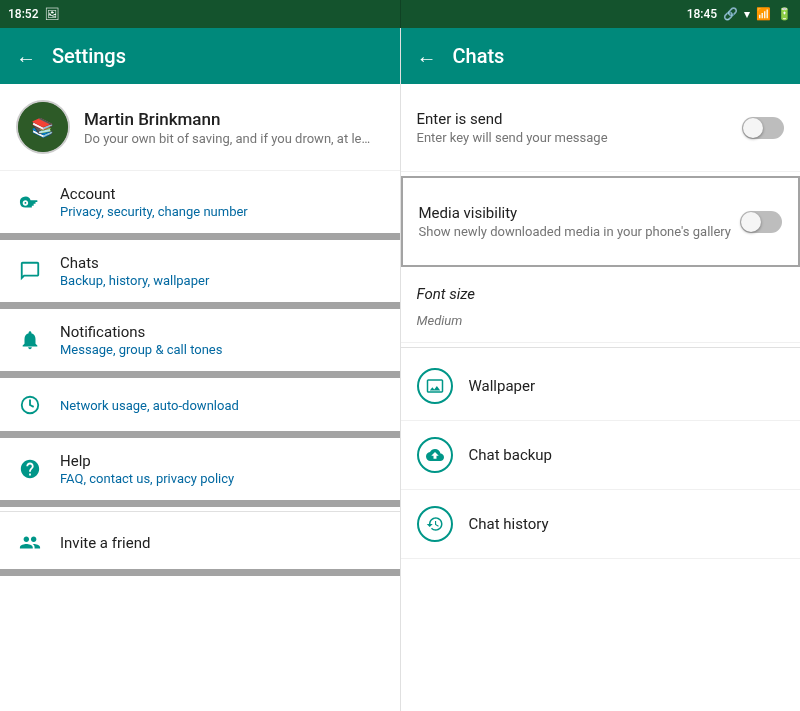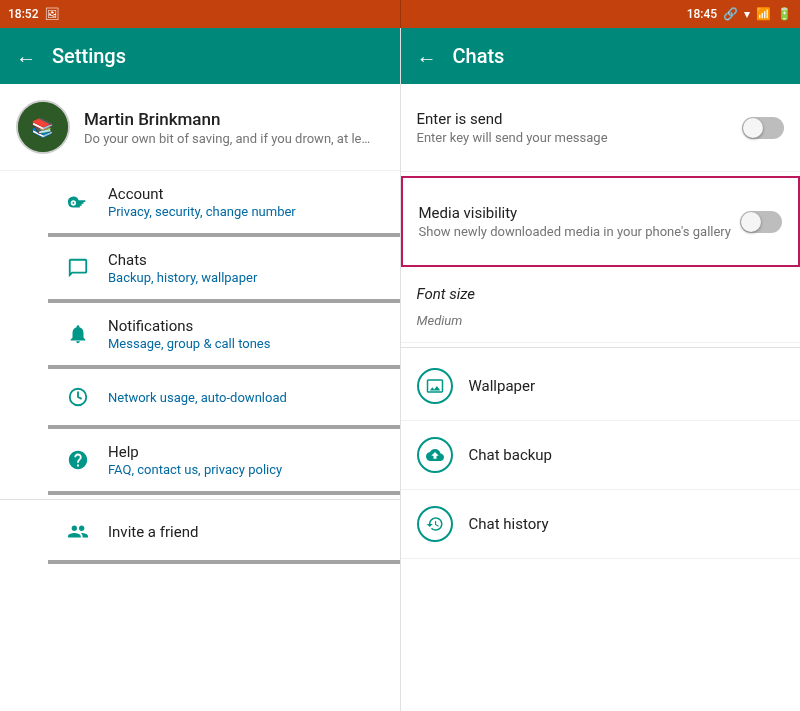--- a/index.html
+++ b/index.html
@@ -1,20 +1,20 @@
 <!DOCTYPE html>
 <html><head>
   <meta charset="utf-8">
   <style>
     * { margin: 0; padding: 0; box-sizing: border-box; }
     body { width: 800px; height: 711px; font-family: 'Roboto', Arial, sans-serif; display: flex; flex-direction: column; overflow: hidden; background: #fff; }
 
     
     .status-bar {
-      display: flex; height: 28px; background: #c2410c;
+      display: flex; height: 28px; background: #14532d;
       align-items: center; color: #fff; font-size: 12px; font-weight: 500;
     }
     .status-left { flex: 1; display: flex; align-items: center; padding-left: 8px; gap: 6px; }
     .status-right { flex: 1; display: flex; align-items: center; justify-content: flex-end; padding-right: 8px; gap: 6px; }
     .status-divider { width: 1px; height: 28px; background: rgba(0,0,0,0.2); }
 
     
     .panels { display: flex; flex: 1; overflow: hidden; }
     .panel { flex: 1; display: flex; flex-direction: column; }
     .panel-divider { width: 1px; background: #e0e0e0; }
@@ -39,23 +39,22 @@
       font-size: 22px; flex-shrink: 0; overflow: hidden;
       border: 2px solid #ccc;
     }
     .profile-text { margin-left: 14px; }
     .profile-name { font-size: 17px; font-weight: 500; color: #212121; }
     .profile-subtitle { font-size: 13px; color: #757575; margin-top: 2px; }
 
     .settings-list { flex: 1; overflow-y: auto; }
     .settings-item {
       display: flex; align-items: center; padding: 14px 16px;
-      cursor: pointer; border-bottom: 4px solid #a3a3a3;
+      cursor: pointer; border-bottom: 7px solid #a3a3a3;
       min-height: 60px;
-      margin-left: 48px;
     }
     .settings-item-icon {
       width: 28px; display: flex; align-items: center; justify-content: center;
       margin-right: 16px; flex-shrink: 0;
     }
     .settings-item-text { flex: 1; }
     .settings-item-title { font-size: 15px; color: #212121; font-weight: 400; }
     .settings-item-subtitle { font-size: 13px; color: #0369a1; margin-top: 1px; }
     .divider { height: 1px; background: #e0e0e0; margin: 4px 0; }
 
@@ -63,21 +62,21 @@
     .right-content { flex: 1; overflow-y: auto; }
     .setting-row {
       padding: 26px 16px; border-bottom: 1px solid #f0f0f0;
       display: flex; align-items: center; justify-content: space-between;
       min-height: 64px;
     }
     .setting-row-text {}
     .setting-row-title { font-size: 15px; color: #212121; }
     .setting-row-subtitle { font-size: 13px; color: #757575; margin-top: 2px; }
     .setting-row.highlighted {
-      border: 2px solid #be185d;
+      border: 2px solid #a3a3a3;
       margin: 4px 0;
     }
 
     
     .toggle {
       width: 42px; height: 22px; border-radius: 11px;
       background: #bdbdbd; position: relative; flex-shrink: 0;
       cursor: pointer;
     }
     .toggle-thumb {

